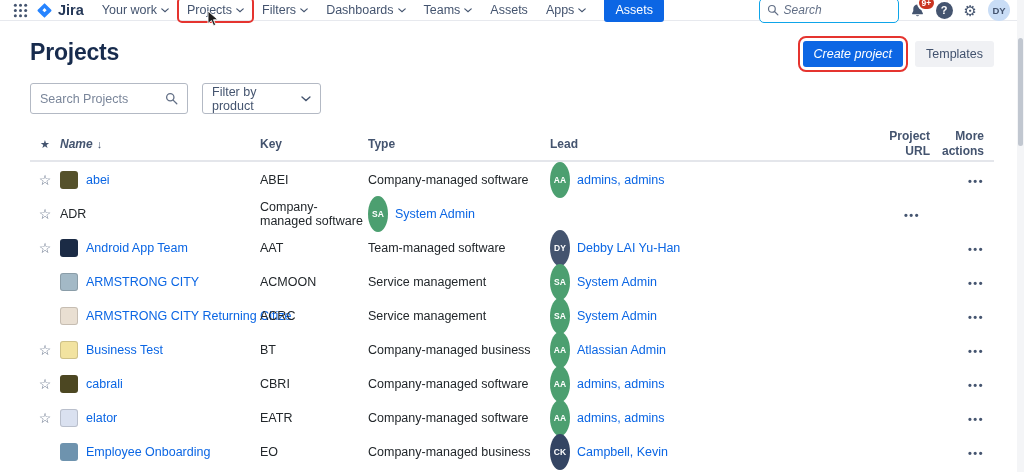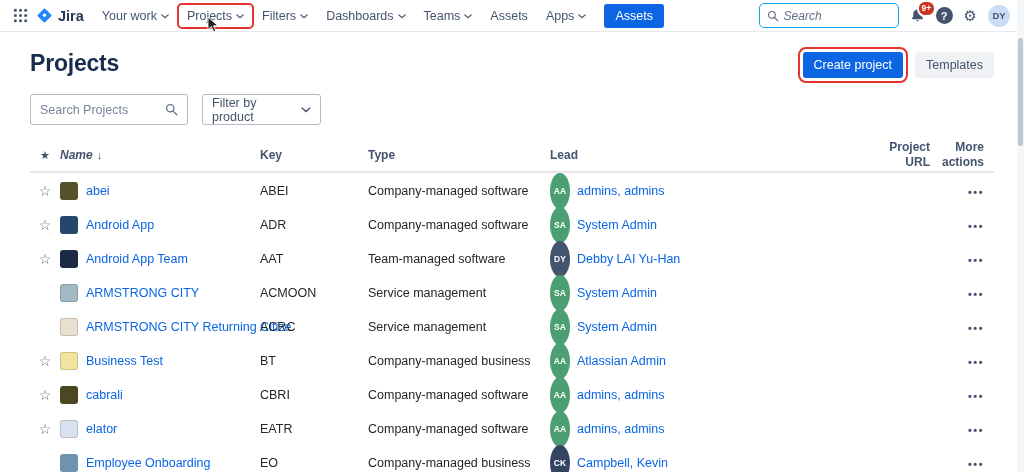--- a/index.html
+++ b/index.html
@@ -2,21 +2,21 @@
 <html><head>
 <meta charset="utf-8">
 <style>
   * { margin:0; padding:0; box-sizing:border-box; }
   html,body { width:1024px; height:472px; overflow:hidden; }
   body {
     position:relative; background:#fff; color:#172B4D;
     font-family:"Liberation Sans","DejaVu Sans",sans-serif;
   }
   
-  .topnav { height:32px; display:flex; align-items:center; gap:2px;
+  .topnav { height:21px; display:flex; align-items:center; gap:2px;
             padding:0 14px 0 8px; border-bottom:1px solid #E7E9EE; background:#fff; }
   .icon-btn { display:flex; align-items:center; justify-content:center;
               width:24px; height:24px; border-radius:3px; cursor:pointer; }
   .brand { display:flex; align-items:center; gap:5px; padding:0 8px 0 2px;
            font-weight:700; font-size:14.5px; color:#253858; cursor:pointer; }
   .nav-items { display:flex; align-items:center; gap:2px; }
   .nav-item { position:relative; display:flex; align-items:center; gap:4px;
               padding:4px 8px; border-radius:3px; font-size:12.5px; font-weight:500;
               color:#44546F; cursor:pointer; white-space:nowrap; }
   .nav-item.annotated { outline:2px solid #E5342F; }
@@ -40,21 +40,21 @@
   .avatar-top { width:22px; height:22px; border-radius:50%; background:#C9DDF6;
                 color:#44546F; font-size:9.5px; font-weight:700; display:flex;
                 align-items:center; justify-content:center; cursor:pointer; }
   
   .page { padding:0 30px; }
   .page-head { display:flex; align-items:flex-start; justify-content:space-between; margin-top:18px; }
   h1 { font-size:23px; font-weight:700; color:#172B4D; letter-spacing:-0.2px; }
   .head-actions { display:flex; gap:12px; margin-top:2px; }
   .btn-primary { background:#0C66E4; color:#fff; border:none; border-radius:3px;
                  padding:6px 11px; font-size:12.5px; font-weight:500; font-family:inherit; cursor:pointer; }
-  .red-box { outline:2px solid #E5342F; outline-offset:3px; }
+  .red-box { outline:2px solid #E5342F; outline-offset:3px;font-style:italic; }
   .btn-subtle { background:#F0F1F4; color:#42526E; border:none; border-radius:3px;
                 padding:6px 11px; font-size:12.5px; font-weight:500; font-family:inherit; cursor:pointer; }
   .toolbar { display:flex; gap:14px; margin-top:16px; }
   .search-field { width:158px; height:31px; border:1px solid #B3B9C4; border-radius:3px;
                   display:flex; align-items:center; justify-content:space-between;
                   padding:0 9px; font-size:12.5px; color:#7A869A; cursor:text; }
   .filter-select { width:119px; height:31px; border:1px solid #B3B9C4; border-radius:3px;
                    display:flex; align-items:center; justify-content:space-between;
                    padding:0 9px; font-size:12.5px; color:#44546F; cursor:pointer; }
   
@@ -247,24 +247,20 @@
     </div>
     <div class="col-url"></div>
     <div class="col-more">
       <span class="more-dots">•••</span>
     </div>
   </div>
         <div class="trow">
     <div class="col-star">
       <span class="star">☆</span>
     </div>
-    <div class="col-name">
-      <span class="proj-icon" style="background: rgb(36, 72, 107);"></span>
-      <a class="proj-link">Android App</a>
-    </div>
     <div class="col-key">ADR</div>
     <div class="col-type">Company-managed software</div>
     <div class="col-lead">
       <span class="avatar-sm" style="background: rgb(76, 159, 112);">SA</span>
       <a class="lead-link">System Admin</a>
     </div>
     <div class="col-url"></div>
     <div class="col-more">
       <span class="more-dots">•••</span>
     </div>

